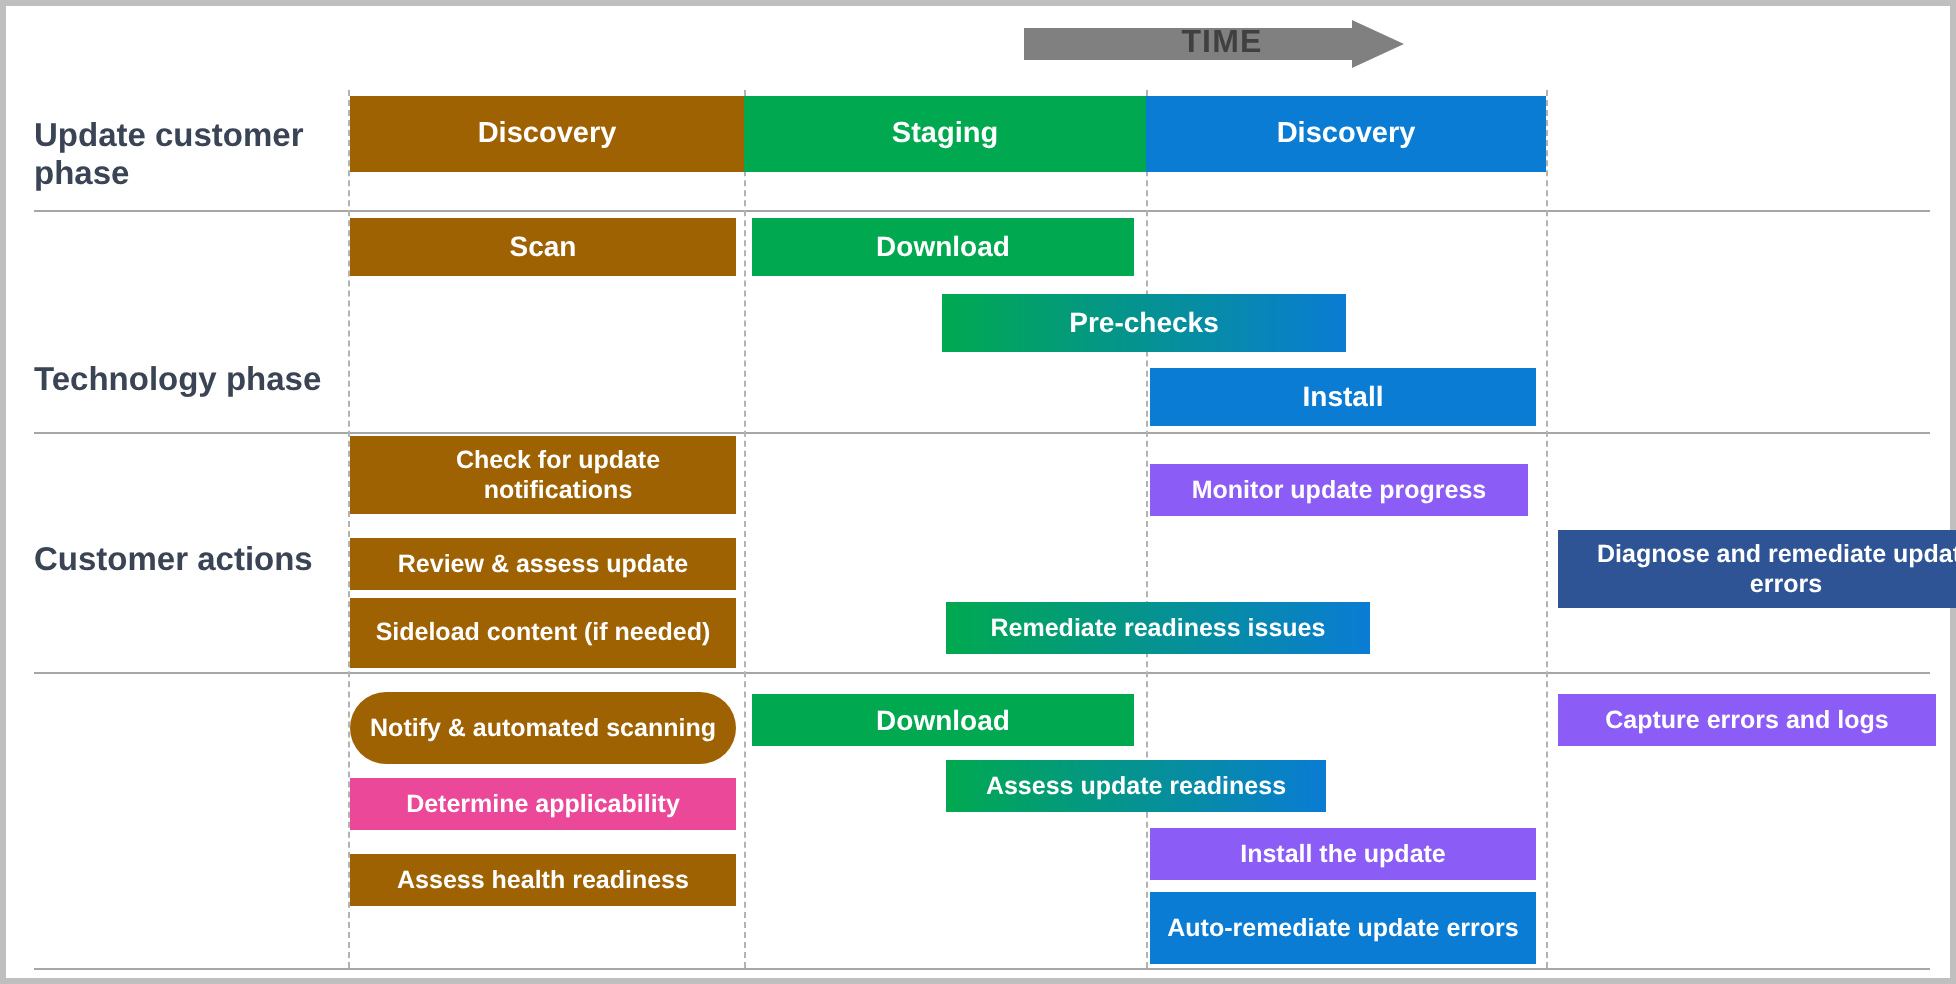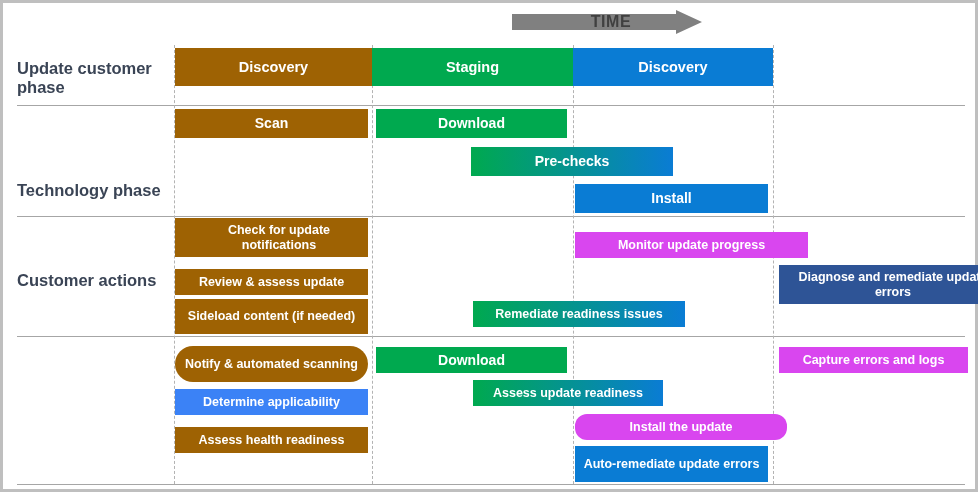--- a/index.html
+++ b/index.html
@@ -118,30 +118,30 @@
 
   <div class="bar big" style="left:172px; width:193px; top:106px; height:29px; background:#9e6203;">Scan</div>
   <div class="bar big" style="left:373px; width:191px; top:106px; height:29px; background:#00a94f;">Download</div>
   <div class="bar big" style="left:468px; width:202px; top:144px; height:29px; background:linear-gradient(90deg,#00a94f 0%,#0a7cd4 100%);">Pre-checks</div>
   <div class="bar big" style="left:572px; width:193px; top:181px; height:29px; background:#0a7cd4;">Install</div>
 
   <div class="bar" style="left:172px; width:193px; top:215px; height:39px; background:#9e6203;padding-left:19px;">Check for update notifications</div>
   <div class="bar" style="left:172px; width:193px; top:266px; height:26px; background:#9e6203;">Review &amp; assess update</div>
   <div class="bar" style="left:172px; width:193px; top:296px; height:35px; background:#9e6203;">Sideload content (if needed)</div>
 
-  <div class="bar" style="left:572px; width:233px; top:229px; height:26px; background:#d946ef;">Monitor update progress</div>
+  <div class="bar" style="left:572px; width:189px; top:229px; height:26px; background:#8b5cf6;">Monitor update progress</div>
   <div class="bar" style="left:470px; width:212px; top:298px; height:26px; background:linear-gradient(90deg,#00a94f 0%,#0a7cd4 100%);">Remediate readiness issues</div>
 
   <div class="bar" style="left:776px; width:228px; top:262px; height:39px; background:#2e5496;">Diagnose and remediate update errors</div>
 
   <div class="bar" style="left:172px; width:193px; top:343px; height:36px; background:#9e6203;border-radius:18px;">Notify &amp; automated scanning</div>
-  <div class="bar" style="left:172px; width:193px; top:386px; height:26px; background:#3b82f6;">Determine applicability</div>
+  <div class="bar" style="left:172px; width:193px; top:386px; height:26px; background:#ec4899;">Determine applicability</div>
   <div class="bar" style="left:172px; width:193px; top:424px; height:26px; background:#9e6203;">Assess health readiness</div>
 
   <div class="bar big" style="left:373px; width:191px; top:344px; height:26px; background:#00a94f;">Download</div>
   <div class="bar" style="left:470px; width:190px; top:377px; height:26px; background:linear-gradient(90deg,#00a94f 0%,#0a7cd4 100%);">Assess update readiness</div>
 
-  <div class="bar" style="left:572px; width:212px; top:411px; height:26px; background:#d946ef;border-radius:12px;">Install  the update</div>
+  <div class="bar" style="left:572px; width:193px; top:411px; height:26px; background:#8b5cf6;">Install  the update</div>
   <div class="bar" style="left:572px; width:193px; top:443px; height:36px; background:#0a7cd4;">Auto-remediate update errors</div>
 
-  <div class="bar" style="left:776px; width:189px; top:344px; height:26px; background:#d946ef;">Capture errors and logs</div>
+  <div class="bar" style="left:776px; width:189px; top:344px; height:26px; background:#8b5cf6;">Capture errors and logs</div>
 
 </div>
 
 </body></html>

